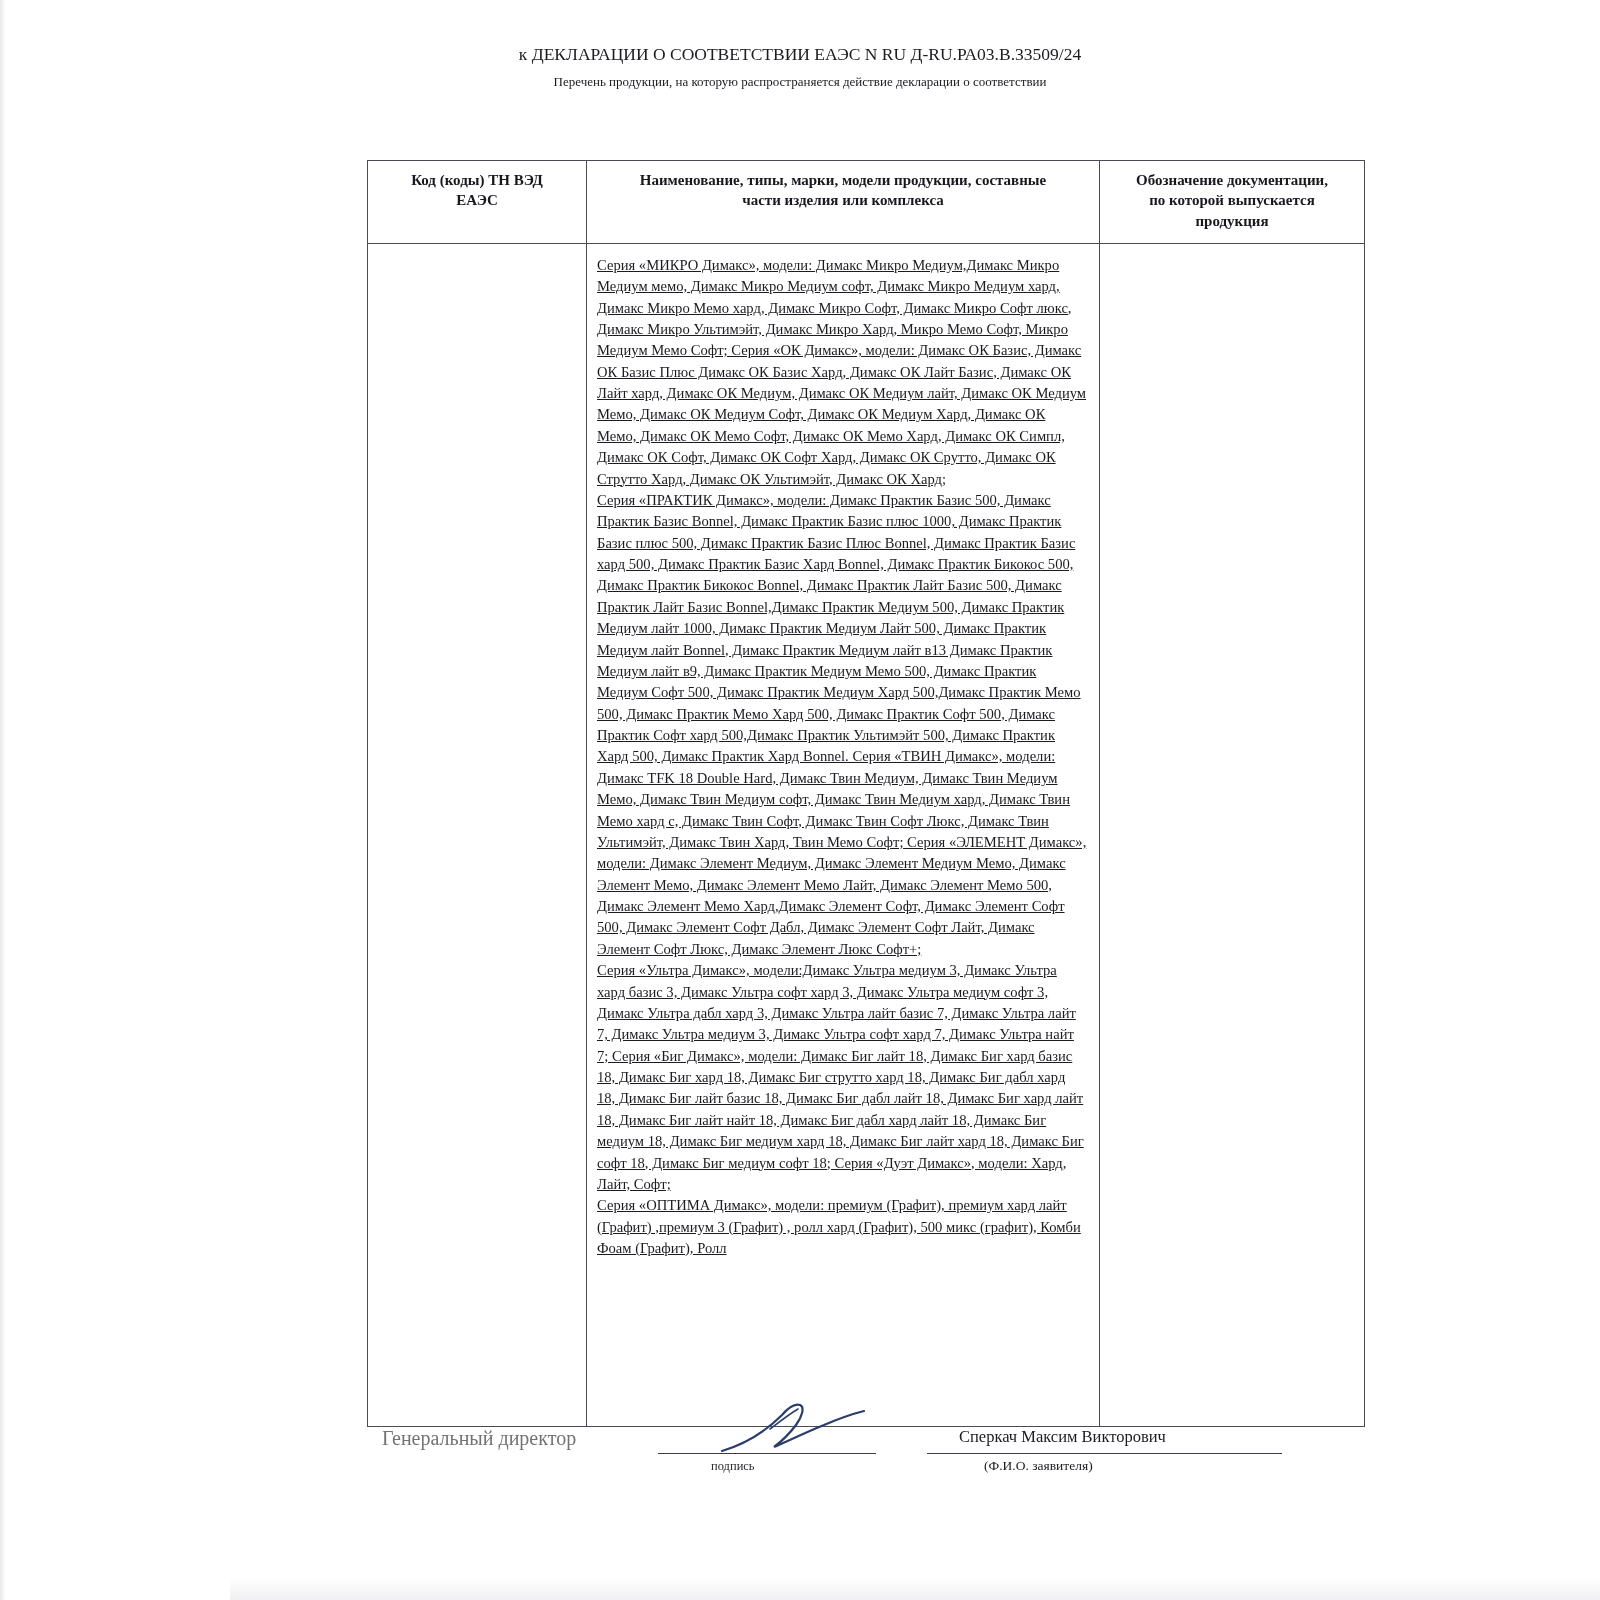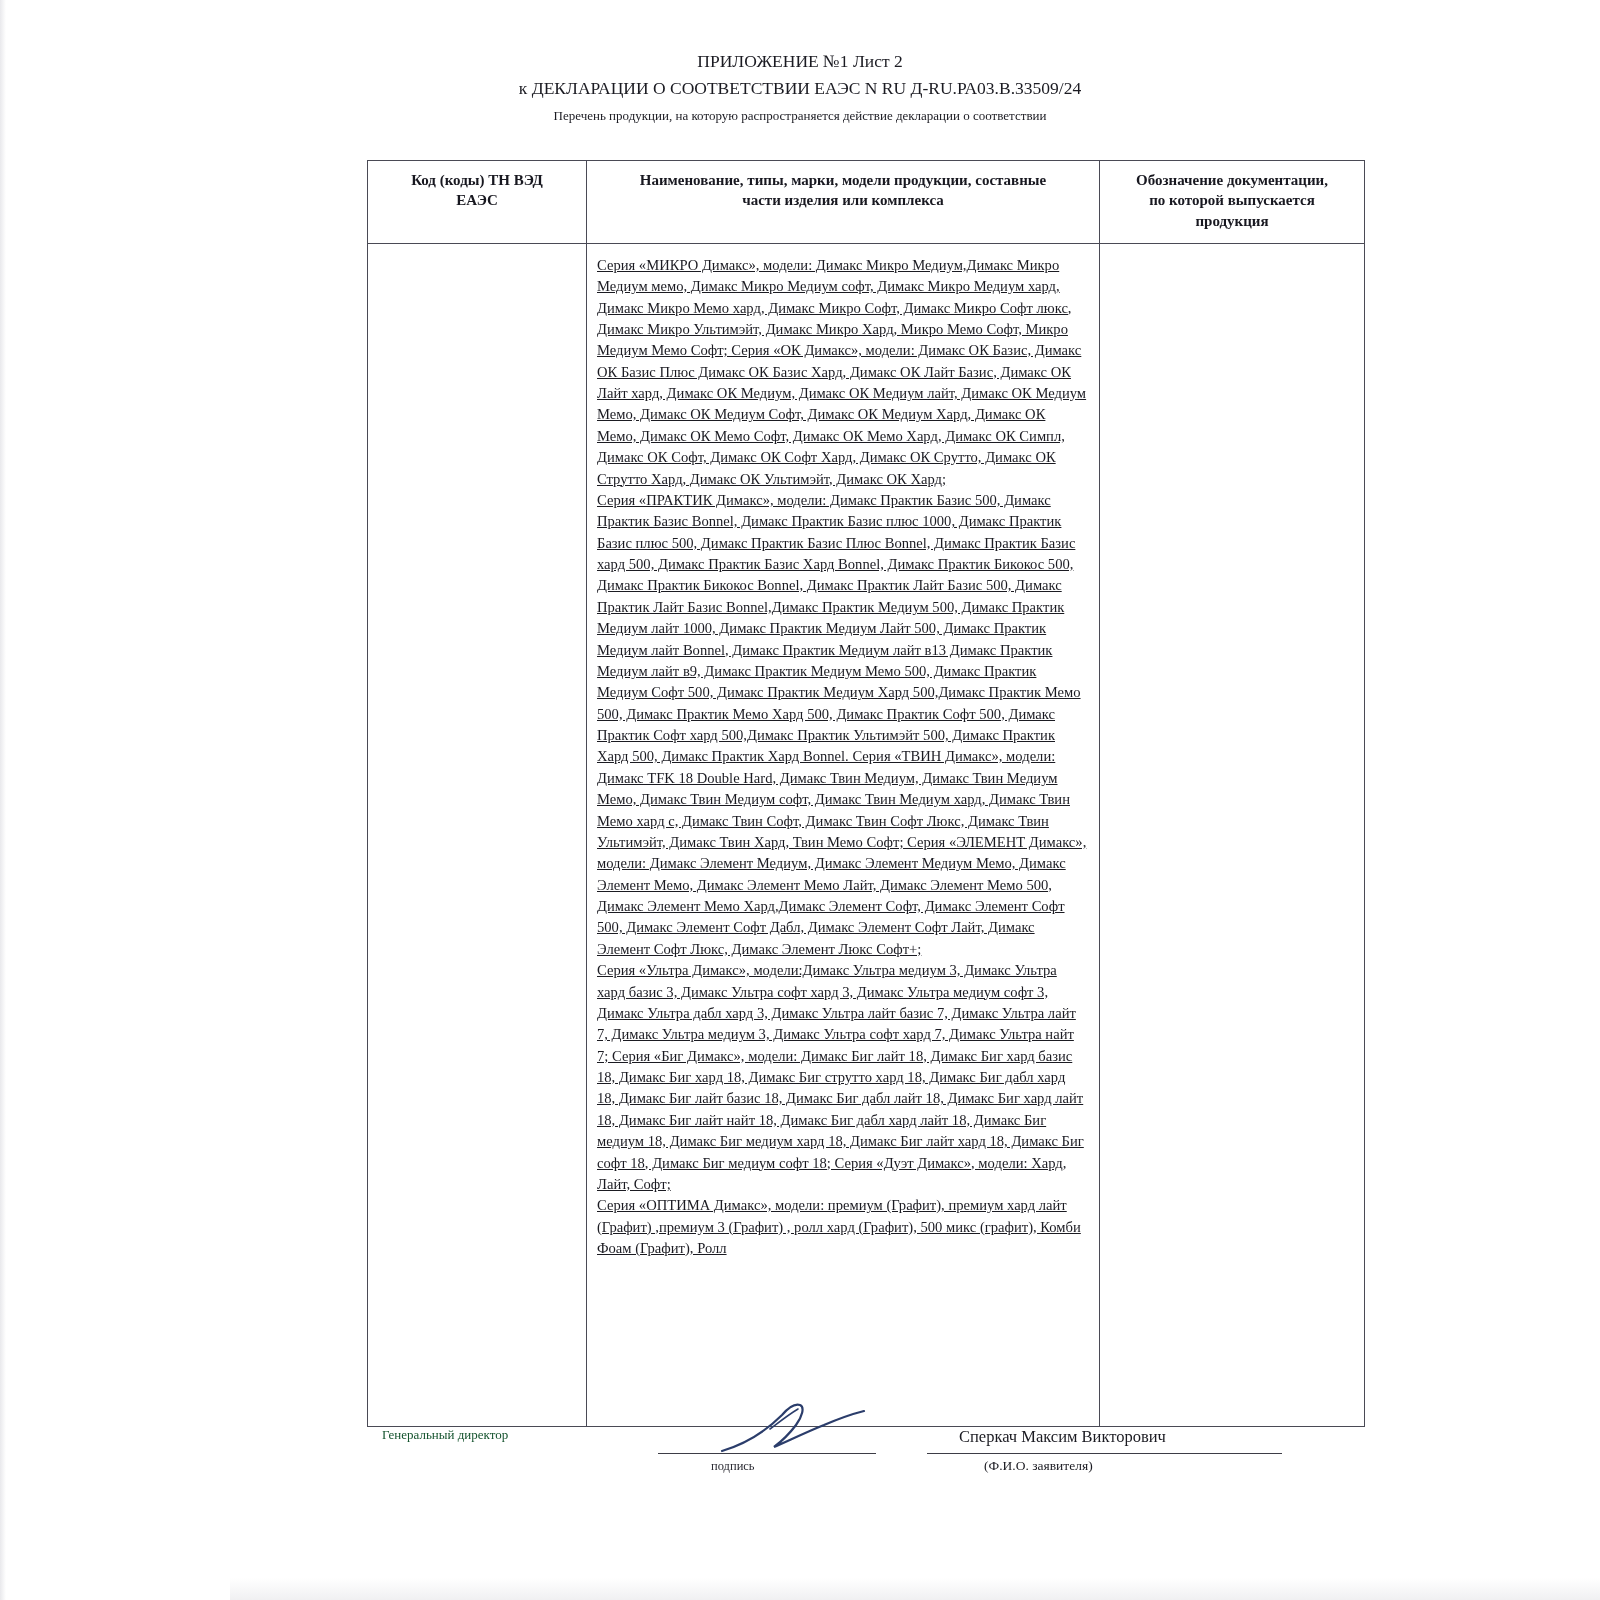--- a/index.html
+++ b/index.html
@@ -118,22 +118,22 @@
     font-size: 16px;
   }
   .sig-row {
     position: relative;
     height: 40px;
   }
   .sig-label {
     position: absolute;
     left: 15px;
     top: 0;
-    font-size: 13px;
-    color: #14532d;
+    font-size: 20px;
+    color: #737373;
   }
   .sig-line-1 {
     position: absolute;
     left: 291px;
     top: 26px;
     width: 218px;
     border-bottom: 1.3px solid #3d3d46;
   }
   .sig-line-2 {
     position: absolute;
@@ -175,21 +175,20 @@
 </head>
 <body>
 
 <div class="page">
   <div class="scan-edge-left"></div>
   <div class="scan-edge-bottom"></div>
 
   <div class="content">
 
     <div class="header">
-      <div class="hdr-line2">ПРИЛОЖЕНИЕ №1 Лист 2</div>
       <div class="hdr-line3">к ДЕКЛАРАЦИИ О СООТВЕТСТВИИ ЕАЭС N RU Д-RU.РА03.В.33509/24</div>
       <div class="hdr-line4">Перечень продукции, на которую распространяется действие декларации о соответствии</div>
     </div>
 
     <div class="table-wrap">
       <table class="doc-table">
         <thead>
           <tr>
             <th class="col-code">
               <div class="th-inner-code">Код (коды) ТН ВЭД</div>

